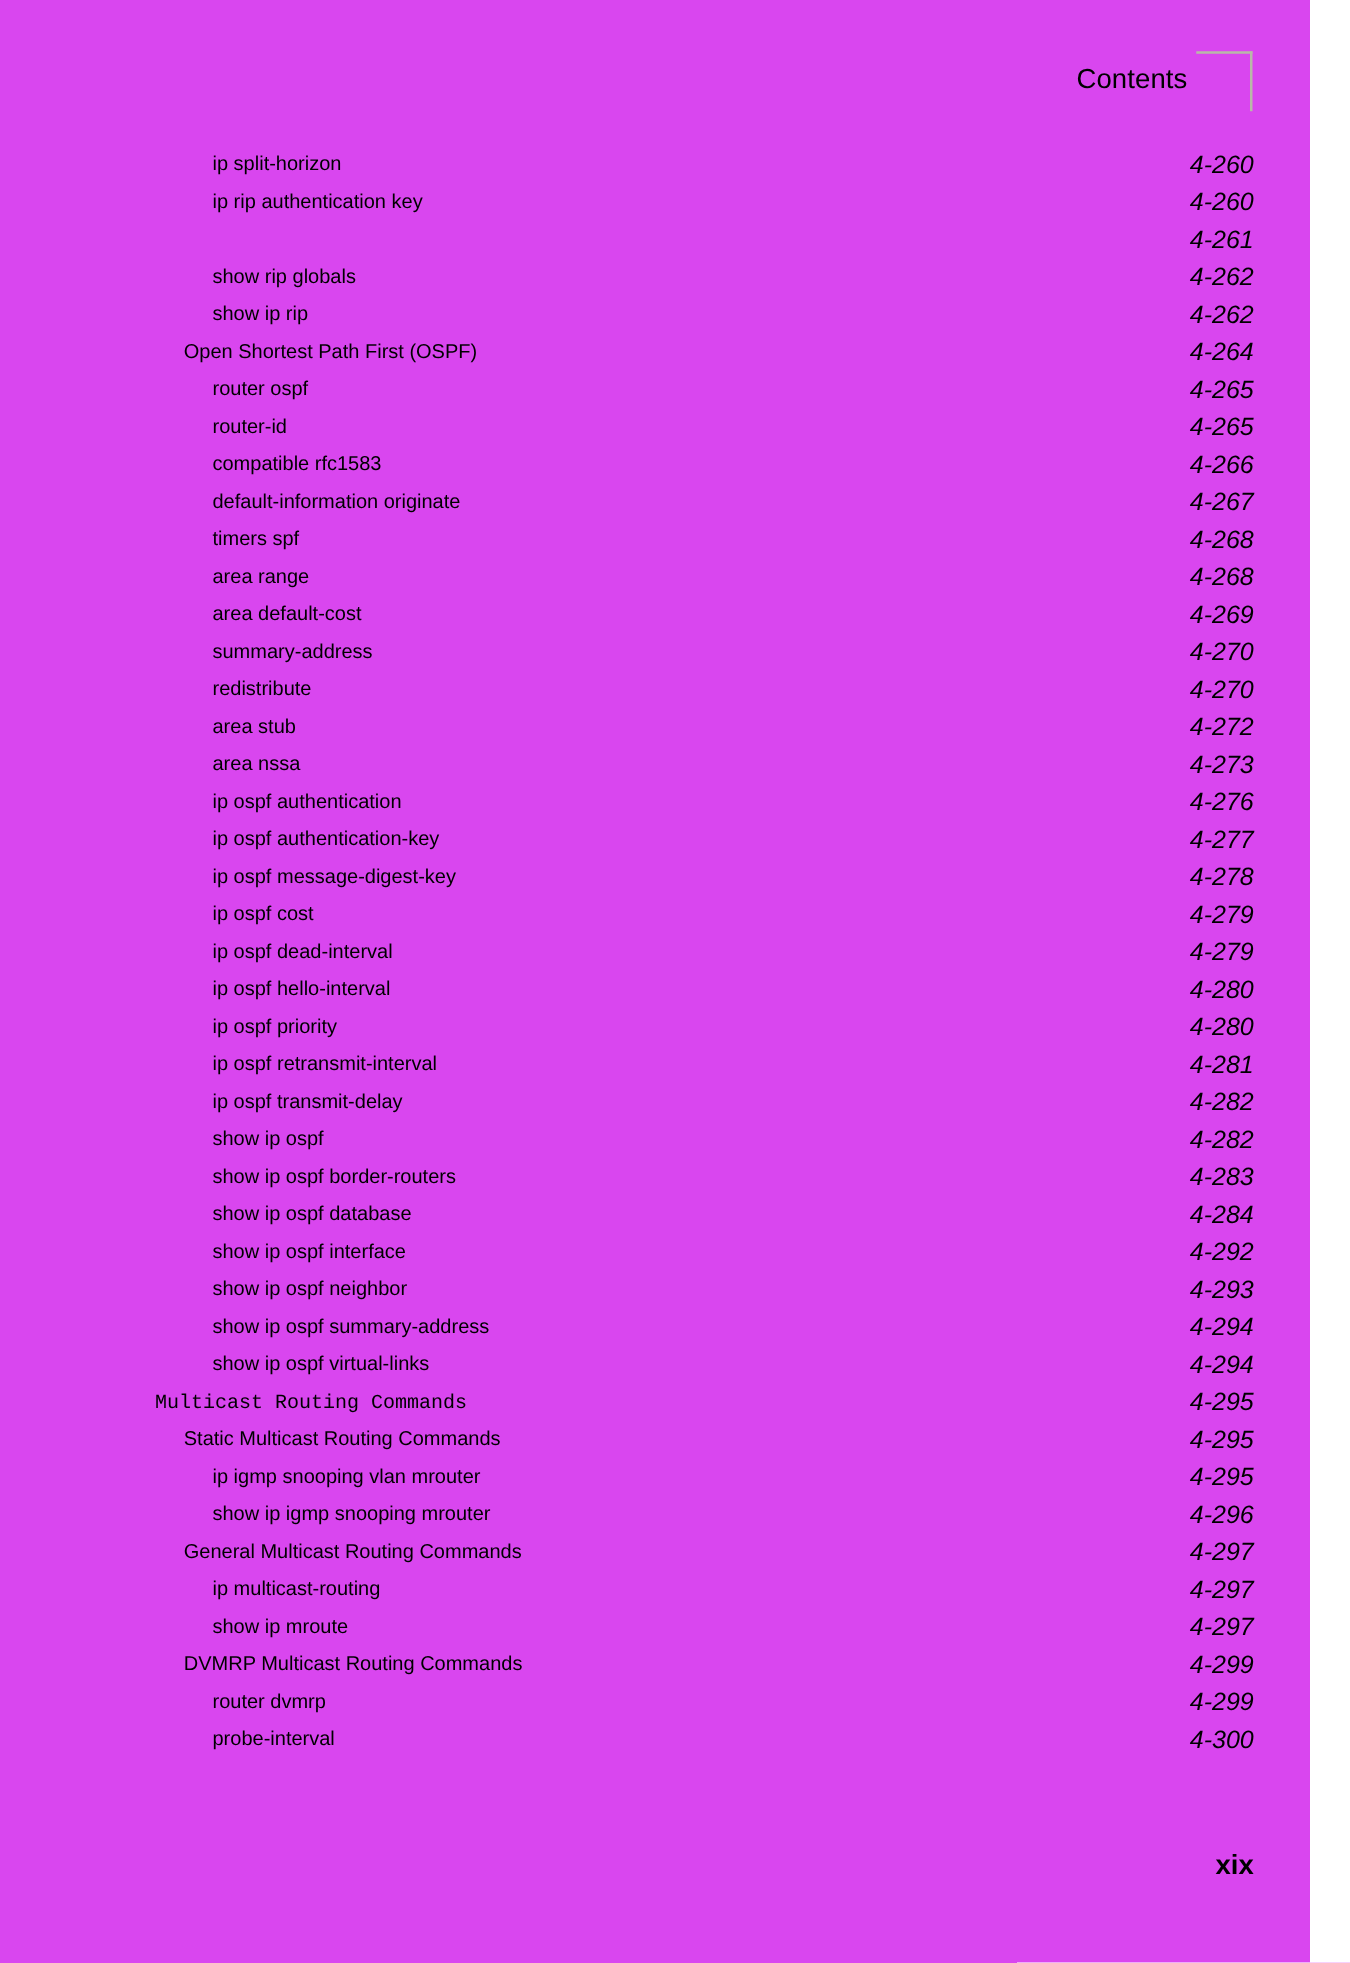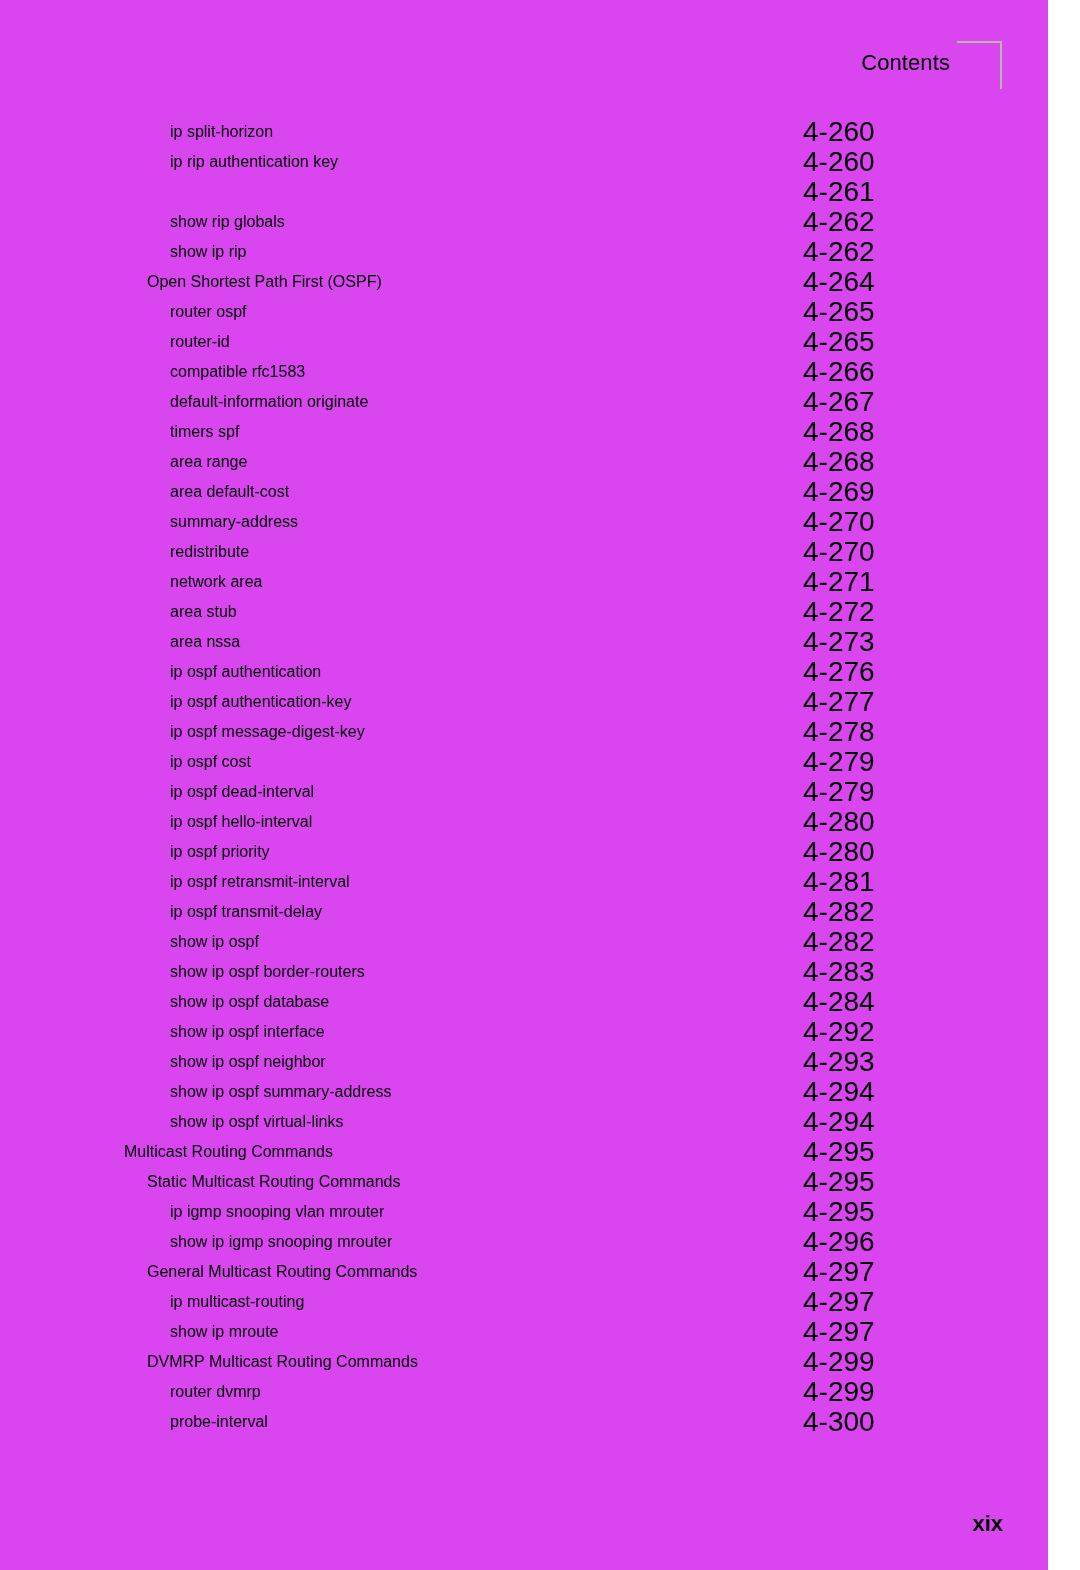--- a/index.html
+++ b/index.html
@@ -74,48 +74,48 @@
     white-space: nowrap;
   }
   .toc-label {
     position: absolute;
     top: 0;
     font-size: 16px;
     line-height: 30px;
     color: #000000;
     white-space: nowrap;
   }
-  .lvl0 > .toc-label { left: 124px; }
+  .lvl0 > .toc-label { left: 124px; font-family: Liberation Mono, monospace; }
   .lvl1 > .toc-label { left: 147px; }
   .lvl2 > .toc-label { left: 170px; }
 
   .toc-page {
     position: absolute;
     top: 0;
     left: 803px;
     width: 200px;
-    text-align: left;
-    font-size: 28px;
+    text-align: right;
+    font-size: 20px;
     line-height: 30px;
     color: #000000;
     white-space: nowrap;
+    font-style: italic;
   }
 
   
   .page-footer {
     position: absolute;
     left: 803px;
     top: 1478px;
     width: 200px;
     text-align: right;
     font-size: 22px;
     line-height: 28px;
     font-weight: bold;
     color: #000000;
-    margin-top: 32px;
   }
 </style>
 </head>
 <body>
 
 <div class="page">
 
   <div class="page-header">
     <div class="header-rule-top"></div>
     <div class="header-rule-right"></div>
@@ -176,24 +176,20 @@
       </div>
       <div class="toc-row lvl2">
         <span class="toc-label">summary-address</span>
         <span class="toc-page">4-270</span>
       </div>
       <div class="toc-row lvl2">
         <span class="toc-label">redistribute</span>
         <span class="toc-page">4-270</span>
       </div>
       <div class="toc-row lvl2">
-        <span class="toc-label">network area</span>
-        <span class="toc-page">4-271</span>
-      </div>
-      <div class="toc-row lvl2">
         <span class="toc-label">area stub</span>
         <span class="toc-page">4-272</span>
       </div>
       <div class="toc-row lvl2">
         <span class="toc-label">area nssa</span>
         <span class="toc-page">4-273</span>
       </div>
       <div class="toc-row lvl2">
         <span class="toc-label">ip ospf authentication</span>
         <span class="toc-page">4-276</span>

